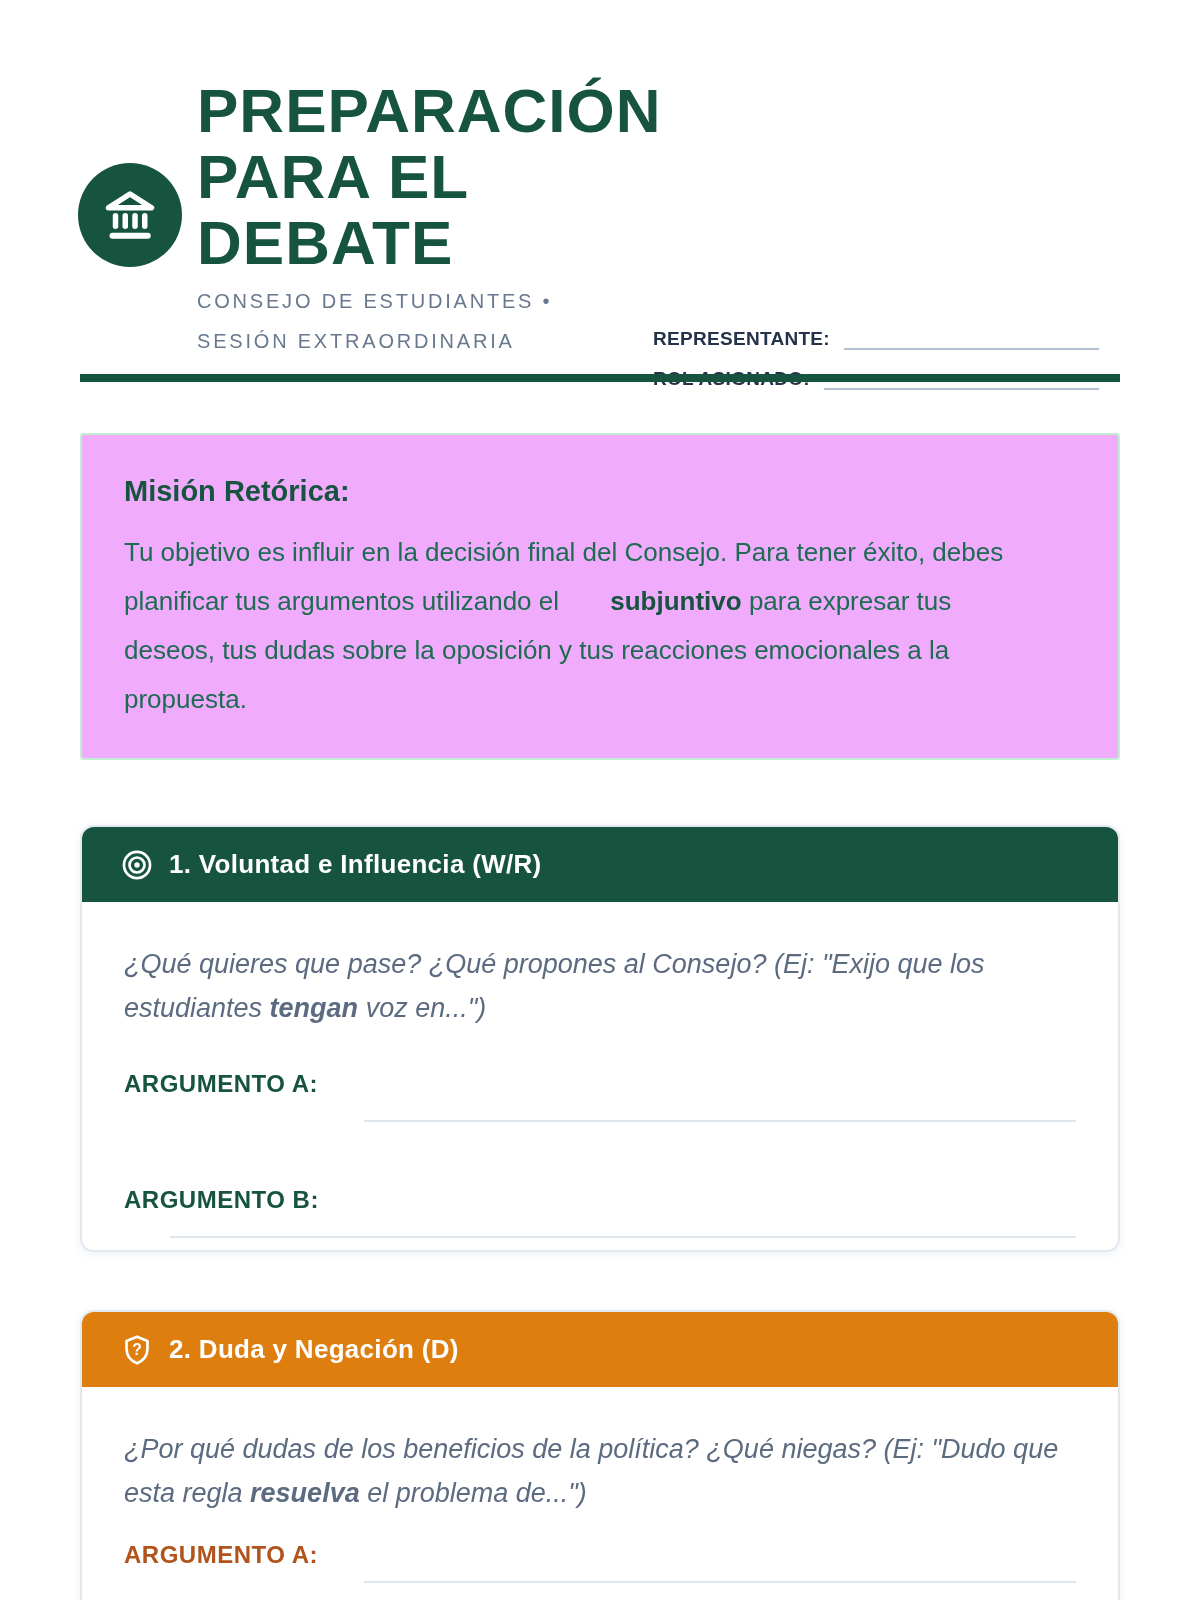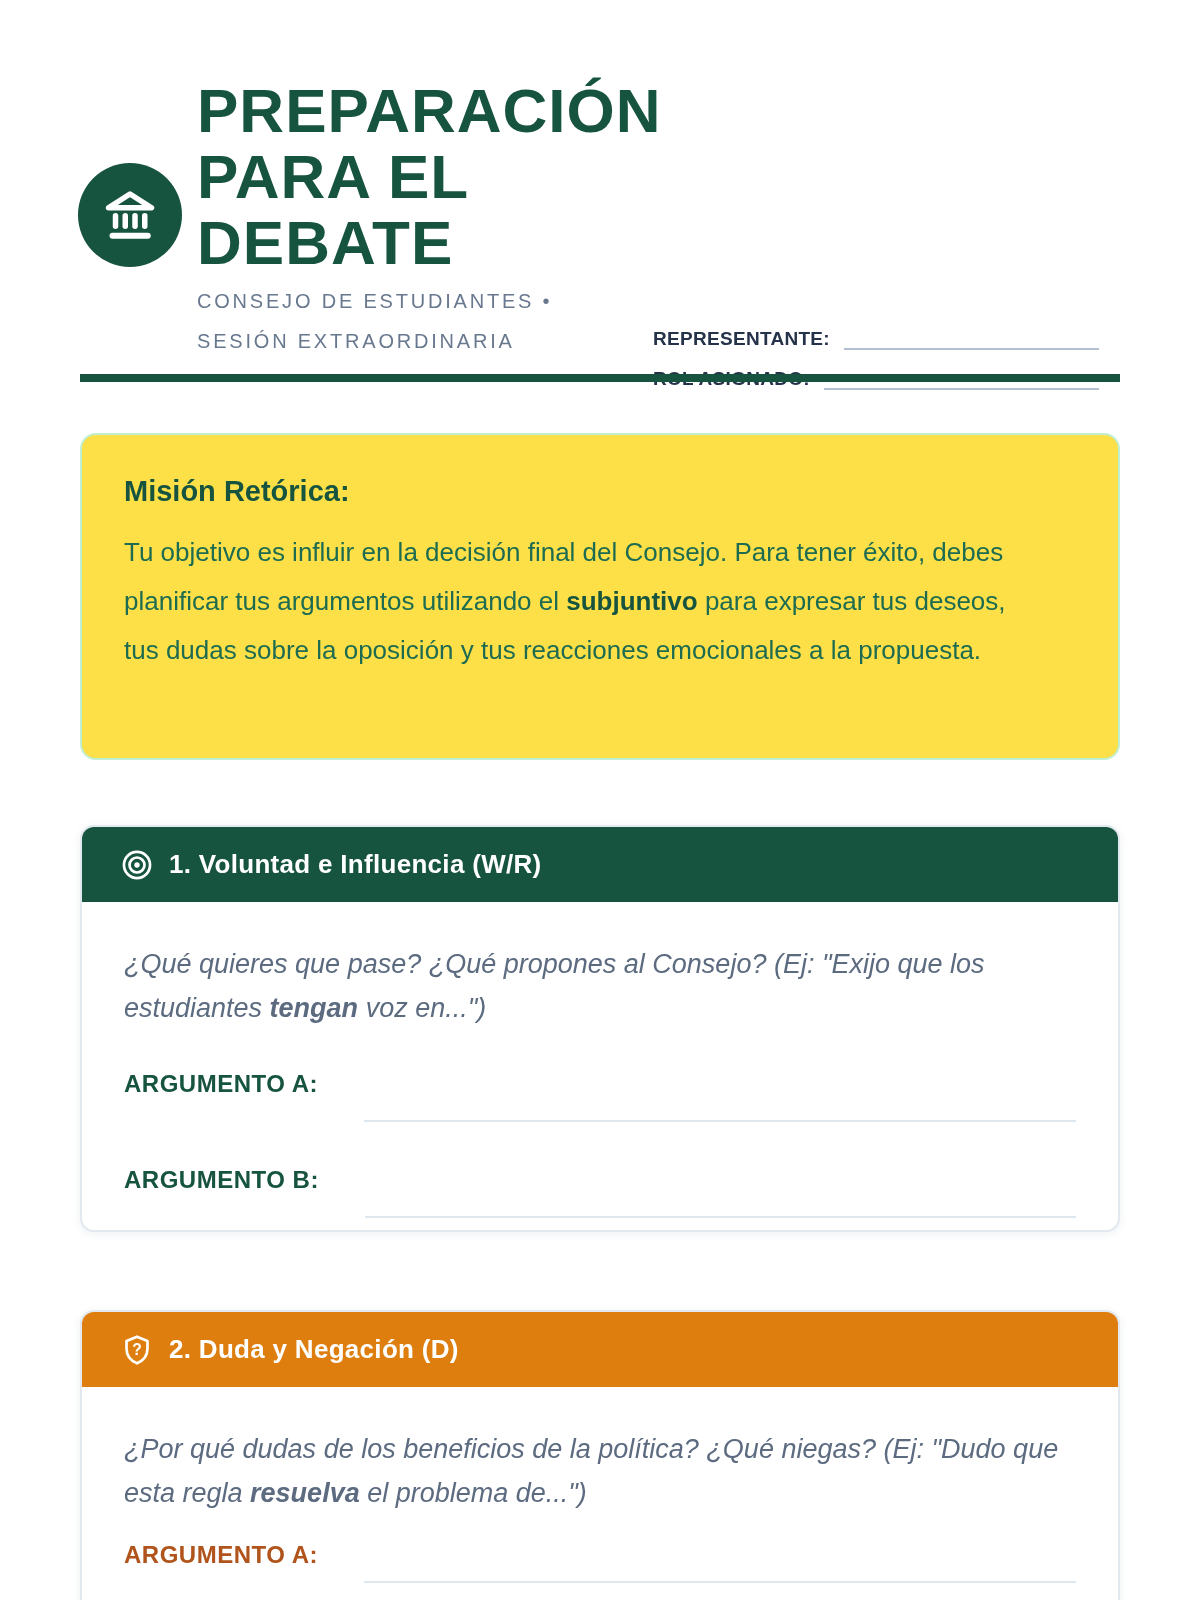--- a/index.html
+++ b/index.html
@@ -25,26 +25,26 @@
     color:#68788F; line-height:40px;
   }
   .fields { position:absolute; left:653px; top:279px; width:446px;margin-top:44px; }
   .field-row { display:flex; align-items:flex-end; height:27px; margin-bottom:13px; }
   .field-label { font-size:19px; font-weight:700; color:#25334A; letter-spacing:0.3px; white-space:nowrap; }
   .field-line { flex:1; margin-left:14px; border-bottom:2px solid #B3C0D1; height:24px; cursor:text; }
   .rule { position:absolute; left:80px; top:374px; width:1040px; height:8px; background:#17543F; }
   
   .mission {
     position:absolute; left:80px; top:433px; width:1040px; min-height:327px;
-    background:#fde047; border:2px solid #BFEED2; border-radius:16px;
+    background:#f0abfc; border:2px solid #BFEED2; border-radius:4px;
     padding:40px 42px 34px 42px;
   }
   .mission h2 { font-size:29px; font-weight:700; color:#17543F; margin-bottom:20px; }
   .mission p { font-size:26px; line-height:49px; color:#1D6B50; max-width:890px; }
-  .mission p b { font-weight:700; color:#17543F; }
+  .mission p b { font-weight:700; color:#17543F;margin-left:44px; }
   
   .card {
     position:absolute; left:80px; width:1040px;
     background:#ffffff; border:2px solid #E2E9F1; border-radius:14px;
     box-shadow:0 2px 8px rgba(30,60,90,0.08); overflow:hidden;
   }
   .card-1 { top:825px; }
   .card-2 { top:1310px; height:400px; }
   .card-header {
     height:75px; display:flex; align-items:center; padding:0 38px;
@@ -53,21 +53,21 @@
   .card-2 .card-header { background:#DD7E0E; }
   .card-header svg { width:34px; height:34px; margin-right:15px; flex:0 0 auto; }
   .card-title { color:#ffffff; font-size:26px; font-weight:700; letter-spacing:0.3px; }
   .card-body { padding:20px 42px 12px 42px; }
   .prompt {
     margin-top:20px; font-style:italic; font-size:27px; line-height:44px;
     color:#5C6B80; max-width:935px;
   }
   .prompt b { font-weight:700; }
   .arg-row { display:flex; align-items:flex-start; height:52px; margin-top:40px; }
-  .arg-row + .arg-row { margin-top:44px; }
+  .arg-row + .arg-row { margin-top:64px;flex-direction:column; }
   .card-2 .arg-row { height:42px; margin-top:26px; }
   .arg-label { font-size:24px; font-weight:700; letter-spacing:0.5px; white-space:nowrap; line-height:28px; }
   .card-1 .arg-label { color:#17543F; }
   .card-2 .arg-label { color:#B0541B; }
   .arg-line { flex:1; margin-left:46px; align-self:stretch; border-bottom:2px solid #DFE7EE; cursor:text; }
 </style>
 </head>
 <body>
 
 <div class="logo-badge">

